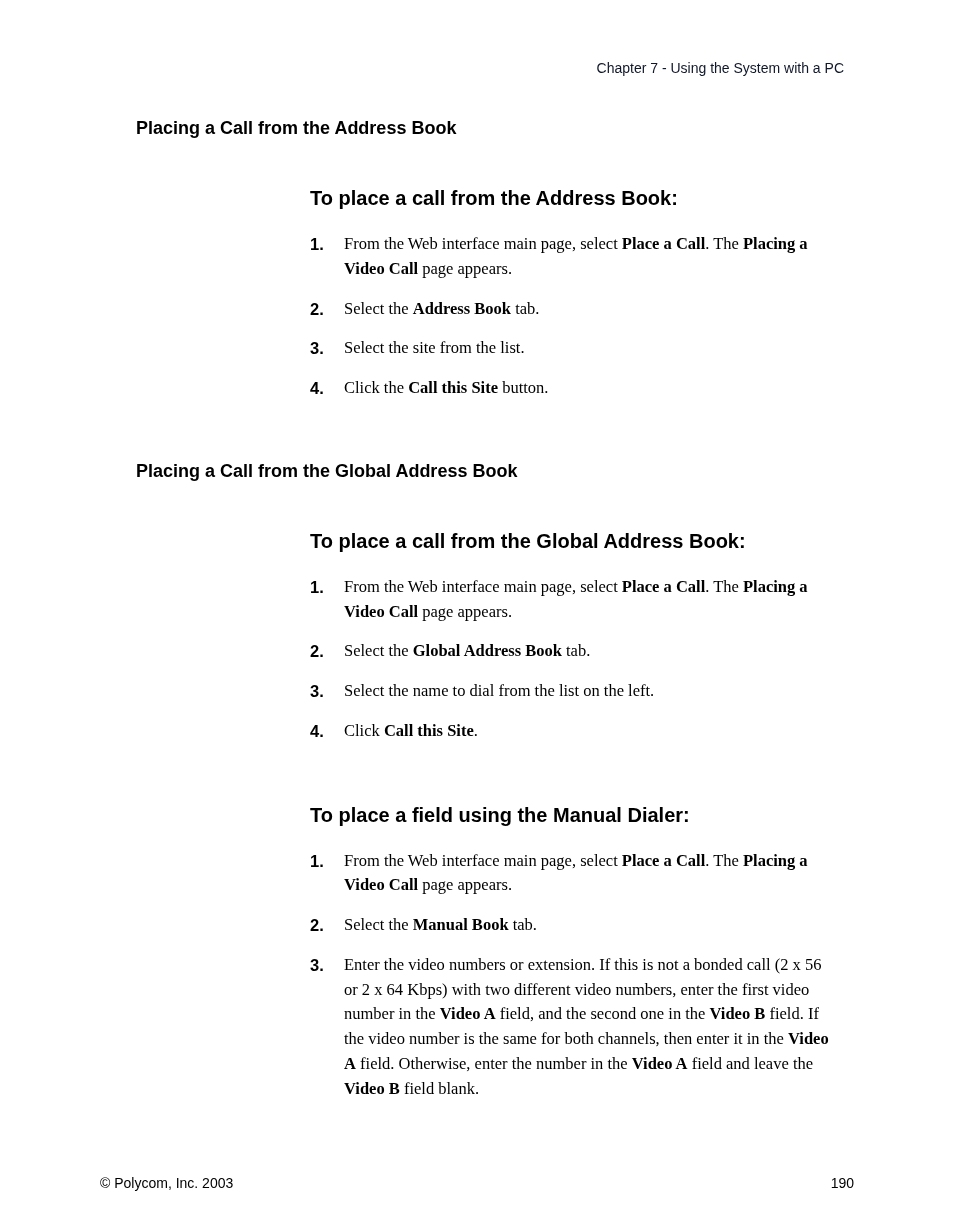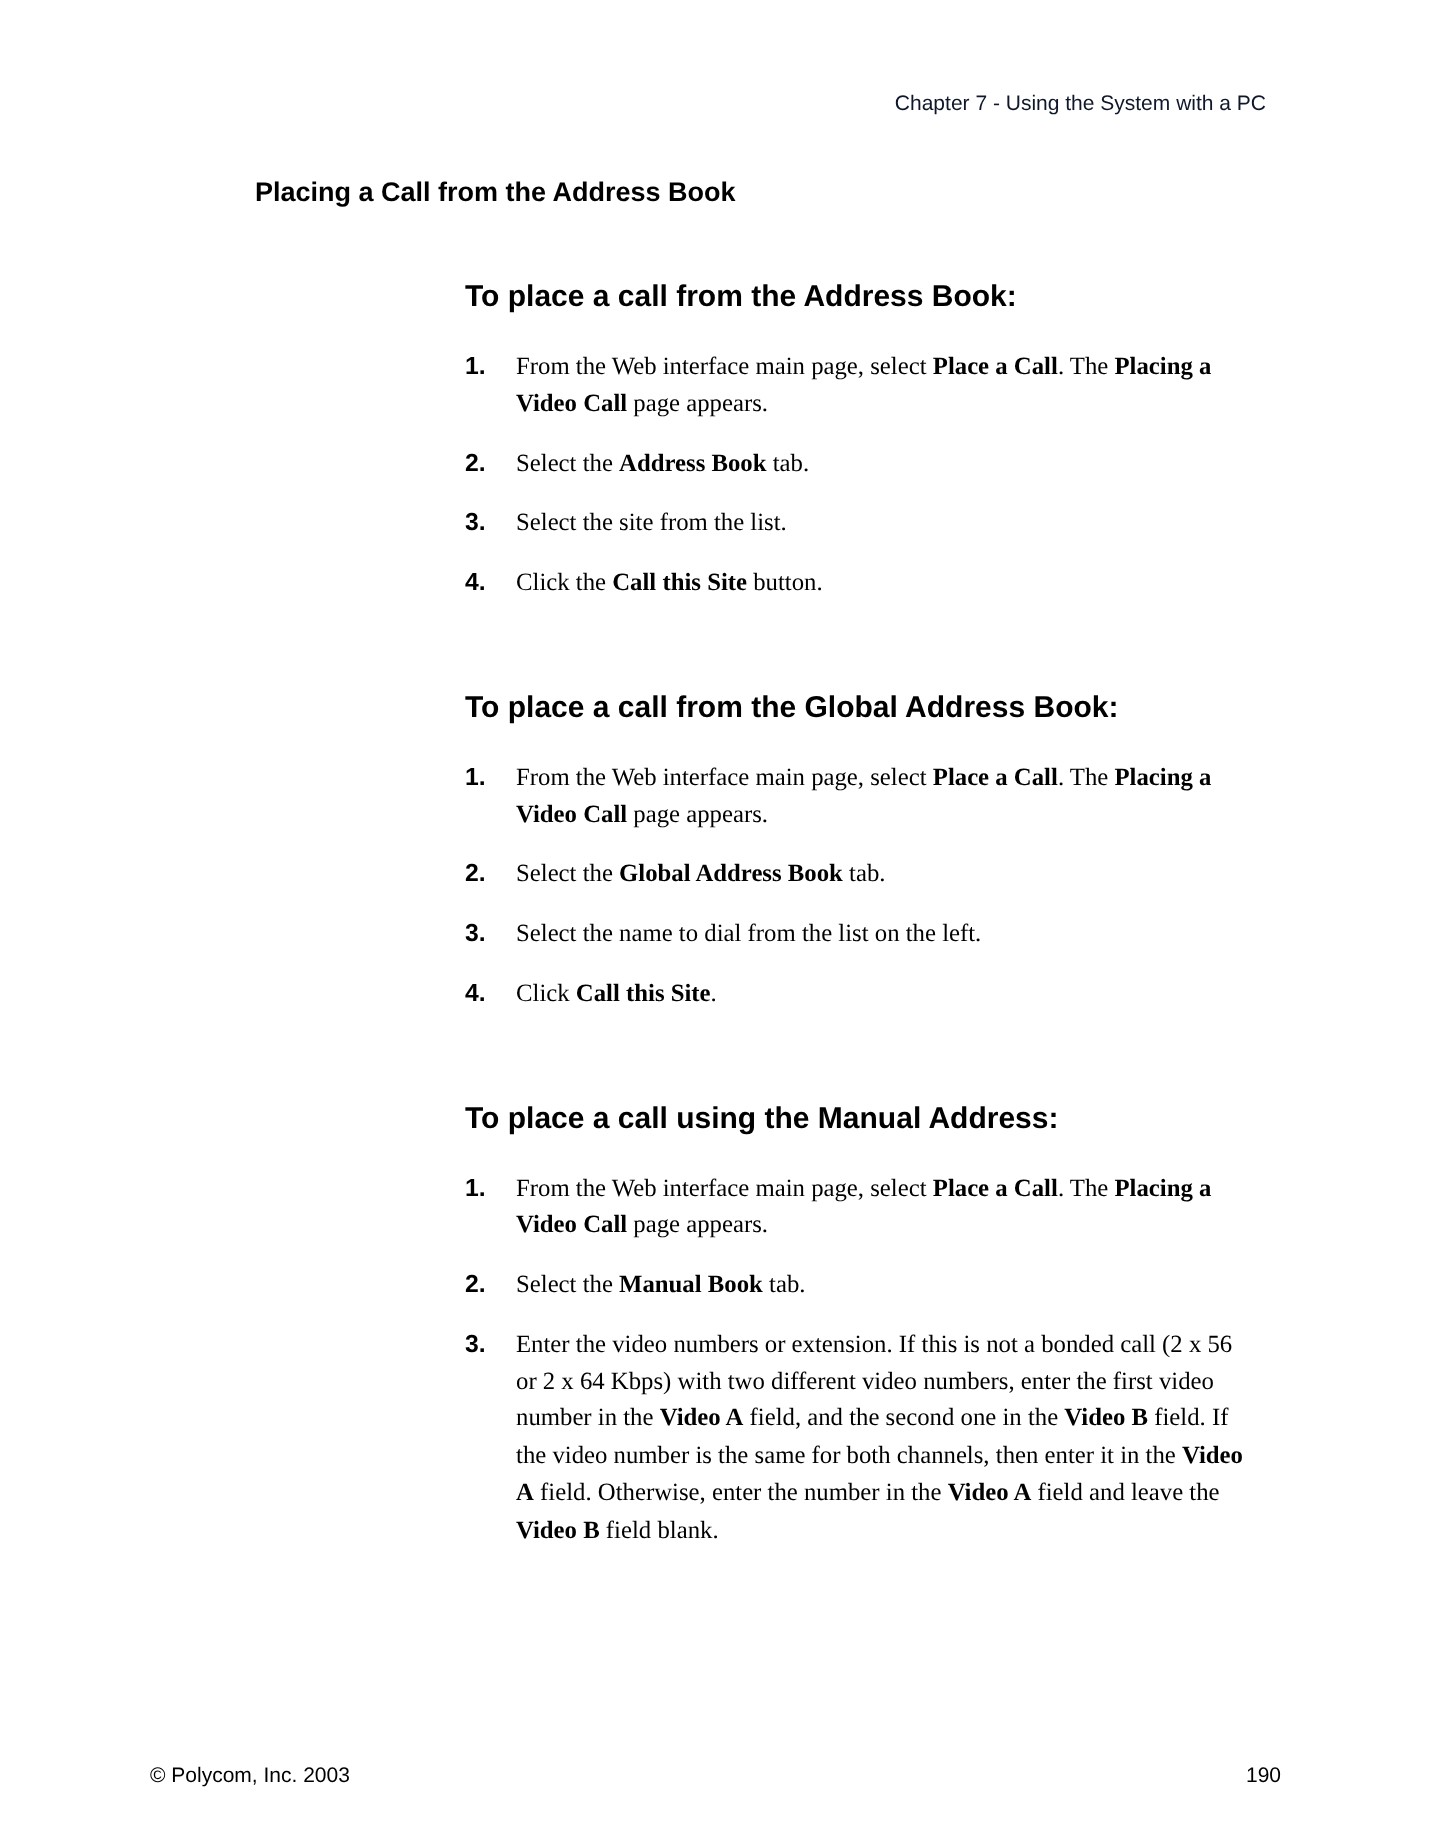--- a/index.html
+++ b/index.html
@@ -26,21 +26,21 @@
       font-size: 14px;
       font-weight: 300;
       color: #0f172a;
       margin-bottom: 42px;
       margin-right: 10px;
     }
     .section-heading {
       font-family: Arial, Helvetica, sans-serif;
       font-weight: bold;
       font-size: 18px;
-      margin-left: 70px;
+      margin-left: 36px;
       margin-bottom: 48px;
     }
     .sub-heading {
       font-family: Arial, Helvetica, sans-serif;
       font-weight: bold;
       font-size: 20px;
       margin-left: 210px;
       margin-bottom: 22px;
     }
     .step-list {
@@ -106,20 +106,21 @@
             <span class="step-number">3.</span>
             <span class="step-text">Select the site from the list.</span>
           </li>
           <li class="step-item">
             <span class="step-number">4.</span>
             <span class="step-text">Click the <b>Call this Site</b> button.</span>
           </li>
         </ol>
       </div>
       <div class="section-block">
+        <div class="section-heading">Placing a Call from the Global Address Book</div>
         <div class="sub-heading">To place a call from the Global Address Book:</div>
         <ol class="step-list">
           <li class="step-item">
             <span class="step-number">1.</span>
             <span class="step-text">From the Web interface main page, select <b>Place a Call</b>. The <b>Placing a Video Call</b> page appears.</span>
           </li>
           <li class="step-item">
             <span class="step-number">2.</span>
             <span class="step-text">Select the <b>Global Address Book</b> tab.</span>
           </li>
@@ -127,21 +128,21 @@
             <span class="step-number">3.</span>
             <span class="step-text">Select the name to dial from the list on the left.</span>
           </li>
           <li class="step-item">
             <span class="step-number">4.</span>
             <span class="step-text">Click <b>Call this Site</b>.</span>
           </li>
         </ol>
       </div>
       <div class="section-block">
-        <div class="sub-heading">To place a call using the Manual Address:</div>
+        <div class="sub-heading">To place a field using the Manual Dialer:</div>
         <ol class="step-list">
           <li class="step-item">
             <span class="step-number">1.</span>
             <span class="step-text">From the Web interface main page, select <b>Place a Call</b>. The <b>Placing a Video Call</b> page appears.</span>
           </li>
           <li class="step-item">
             <span class="step-number">2.</span>
             <span class="step-text">Select the <b>Manual Book</b> tab.</span>
           </li>
           <li class="step-item">

